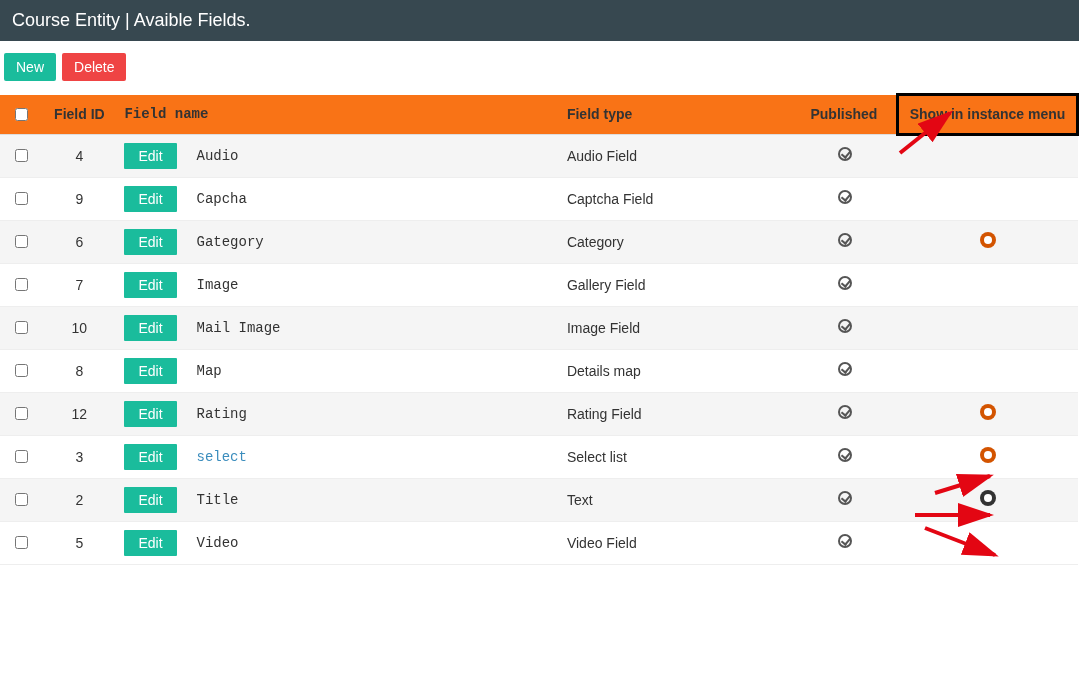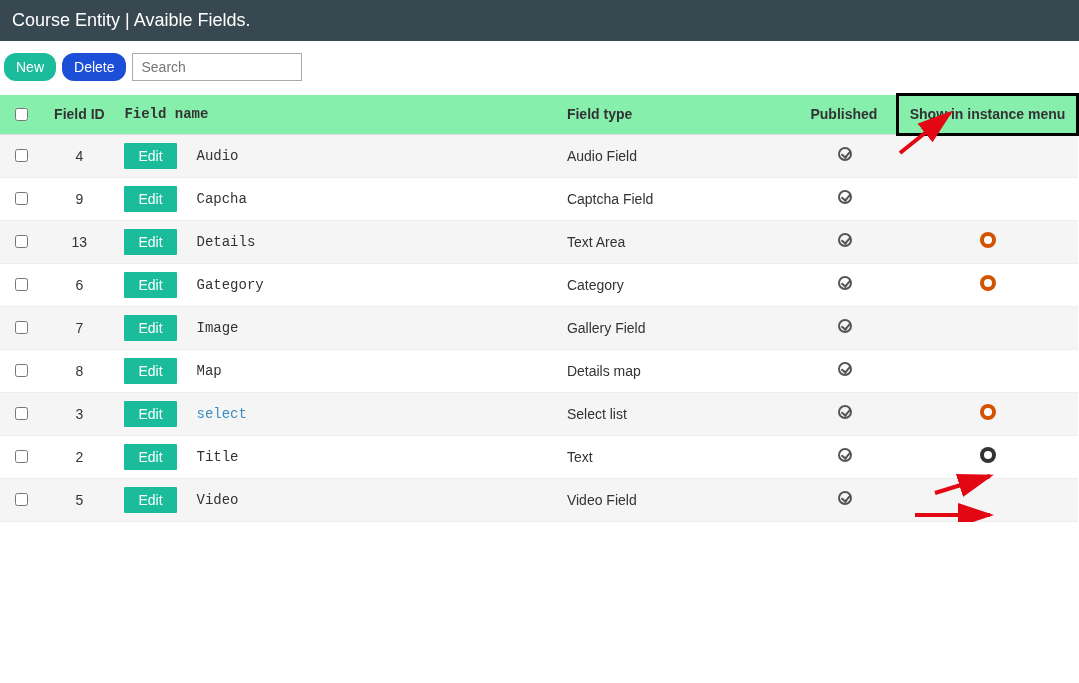--- a/index.html
+++ b/index.html
@@ -23,24 +23,24 @@
     align-items: center;
     gap: 6px;
   }
   .btn {
     display: inline-block;
     padding: 6px 12px;
     font-size: 14px;
     color: #fff;
     border: none;
     cursor: pointer;
-    border-radius: 12px;
+    border-radius: 2px;
   }
   .btn-new { background: #1abc9c; }
-  .btn-delete { background: #1d4ed8; }
+  .btn-delete { background: #ef4444; }
   .btn-edit {
     background: #1abc9c;
     color: #fff;
     padding: 5px 14px;
     font-size: 14px;
     border: none;
     cursor: pointer;
     border-radius: 1px;
   }
   .search-input {
@@ -51,21 +51,21 @@
     height: 28px;
   }
   table {
     width: 100%;
     border-collapse: collapse;
   }
   th {
     text-align: left;
     font-weight: bold;
     padding: 10px 8px;
-    background: #86efac;
+    background: #f97316;
     border-bottom: 1px solid #ddd;
     font-size: 14px;
   }
   td {
     padding: 8px 8px;
     border-bottom: 1px solid #eee;
     vertical-align: middle;
     font-size: 14px;
   }
   tbody tr:nth-child(odd) td { background: #f5f5f5; }
@@ -138,21 +138,20 @@
 </head>
 <body>
 
 <div class="header-bar">
   <span>Course Entity | Avaible Fields.</span>
 </div>
 
 <div class="toolbar">
   <button class="btn btn-new">New</button>
   <button class="btn btn-delete">Delete</button>
-  <input class="search-input" type="text" placeholder="Search" style="">
 </div>
 
 <div style="position:relative;">
 <table>
   <thead>
     <tr>
       <th class="col-check">
         <input type="checkbox" style="">
       </th>
       <th class="col-id">Field ID</th>
@@ -176,56 +175,65 @@
           <td class="col-check"><input type="checkbox" style=""></td>
           <td class="col-id">9</td>
           <td class="col-edit"><button class="btn-edit">Edit</button></td>
           <td class="col-name">Capcha</td>
           <td class="col-type">Captcha Field</td>
           <td class="col-pub" style="text-align: center;"><span class="icon-check-circle"></span></td>
           <td class="col-show" style="text-align: center;"></td>
         </tr>
         <tr>
           <td class="col-check"><input type="checkbox" style=""></td>
-          <td class="col-id">13</td>
-          <td class="col-edit"><button class="btn-edit">Edit</button></td>
-          <td class="col-name">Details</td>
-          <td class="col-type">Text Area</td>
-          <td class="col-pub" style="text-align: center;"><span class="icon-check-circle"></span></td>
-          <td class="col-show" style="text-align: center;"><span class="icon-record-orange"></span></td>
-        </tr>
-        <tr>
-          <td class="col-check"><input type="checkbox" style=""></td>
           <td class="col-id">6</td>
           <td class="col-edit"><button class="btn-edit">Edit</button></td>
           <td class="col-name">Gategory</td>
           <td class="col-type">Category</td>
           <td class="col-pub" style="text-align: center;"><span class="icon-check-circle"></span></td>
           <td class="col-show" style="text-align: center;"><span class="icon-record-orange"></span></td>
         </tr>
         <tr>
           <td class="col-check"><input type="checkbox" style=""></td>
           <td class="col-id">7</td>
           <td class="col-edit"><button class="btn-edit">Edit</button></td>
           <td class="col-name">Image</td>
           <td class="col-type">Gallery Field</td>
           <td class="col-pub" style="text-align: center;"><span class="icon-check-circle"></span></td>
           <td class="col-show" style="text-align: center;"></td>
         </tr>
         <tr>
           <td class="col-check"><input type="checkbox" style=""></td>
+          <td class="col-id">10</td>
+          <td class="col-edit"><button class="btn-edit">Edit</button></td>
+          <td class="col-name">Mail Image</td>
+          <td class="col-type">Image Field</td>
+          <td class="col-pub" style="text-align: center;"><span class="icon-check-circle"></span></td>
+          <td class="col-show" style="text-align: center;"></td>
+        </tr>
+        <tr>
+          <td class="col-check"><input type="checkbox" style=""></td>
           <td class="col-id">8</td>
           <td class="col-edit"><button class="btn-edit">Edit</button></td>
           <td class="col-name">Map</td>
           <td class="col-type">Details map</td>
           <td class="col-pub" style="text-align: center;"><span class="icon-check-circle"></span></td>
           <td class="col-show" style="text-align: center;"></td>
         </tr>
         <tr>
           <td class="col-check"><input type="checkbox" style=""></td>
+          <td class="col-id">12</td>
+          <td class="col-edit"><button class="btn-edit">Edit</button></td>
+          <td class="col-name">Rating</td>
+          <td class="col-type">Rating Field</td>
+          <td class="col-pub" style="text-align: center;"><span class="icon-check-circle"></span></td>
+          <td class="col-show" style="text-align: center;"><span class="icon-record-orange"></span></td>
+        </tr>
+        <tr>
+          <td class="col-check"><input type="checkbox" style=""></td>
           <td class="col-id">3</td>
           <td class="col-edit"><button class="btn-edit">Edit</button></td>
           <td class="col-name link">select</td>
           <td class="col-type">Select list</td>
           <td class="col-pub" style="text-align: center;"><span class="icon-check-circle"></span></td>
           <td class="col-show" style="text-align: center;"><span class="icon-record-orange"></span></td>
         </tr>
         <tr>
           <td class="col-check"><input type="checkbox" style=""></td>
           <td class="col-id">2</td>

